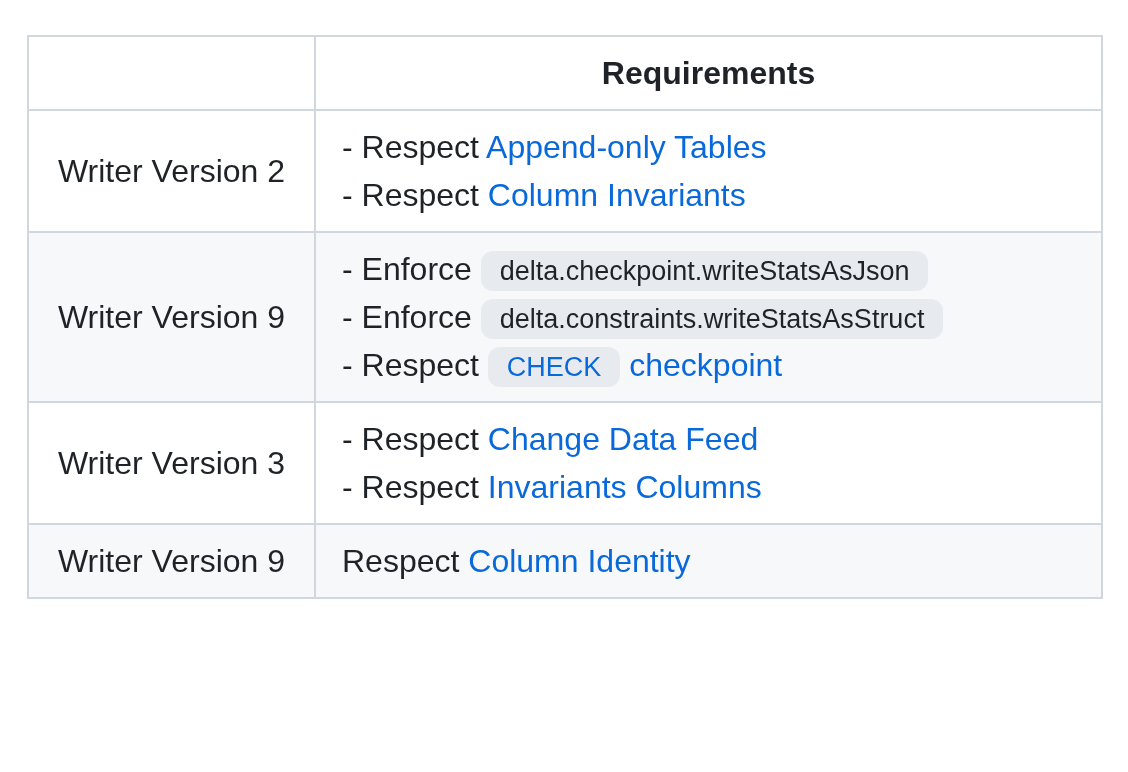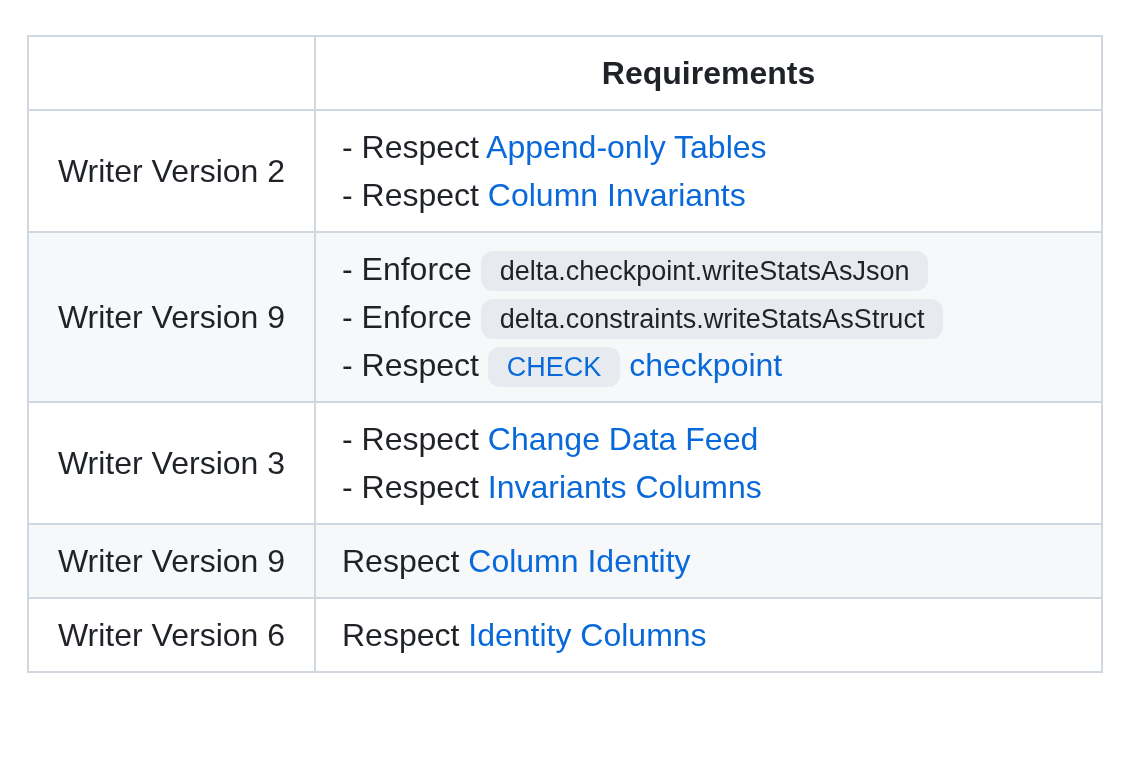--- a/index.html
+++ b/index.html
@@ -83,19 +83,15 @@
           <td class="req-cell"><span>- Enforce </span><code class="code-chip">delta.checkpoint.writeStatsAsJson</code><br><span>- Enforce </span><code class="code-chip">delta.constraints.writeStatsAsStruct</code><br><span>- Respect </span><a class="code-link-chip" href="#">CHECK</a><span> </span><a class="req-link" href="#">checkpoint</a></td>
         </tr>
         <tr>
           <td class="version-cell">Writer Version 3</td>
           <td class="req-cell"><span>- Respect </span><a class="req-link" href="#">Change Data Feed</a><br><span>- Respect </span><a class="req-link" href="#">Invariants Columns</a></td>
         </tr>
         <tr>
           <td class="version-cell">Writer Version 9</td>
           <td class="req-cell"><span>Respect </span><a class="req-link" href="#">Column Identity</a></td>
         </tr>
-        <tr>
-          <td class="version-cell">Writer Version 6</td>
-          <td class="req-cell"><span>Respect </span><a class="req-link" href="#">Identity Columns</a></td>
-        </tr>
       </tbody>
   </table>
 </div>
 
 </body></html>

